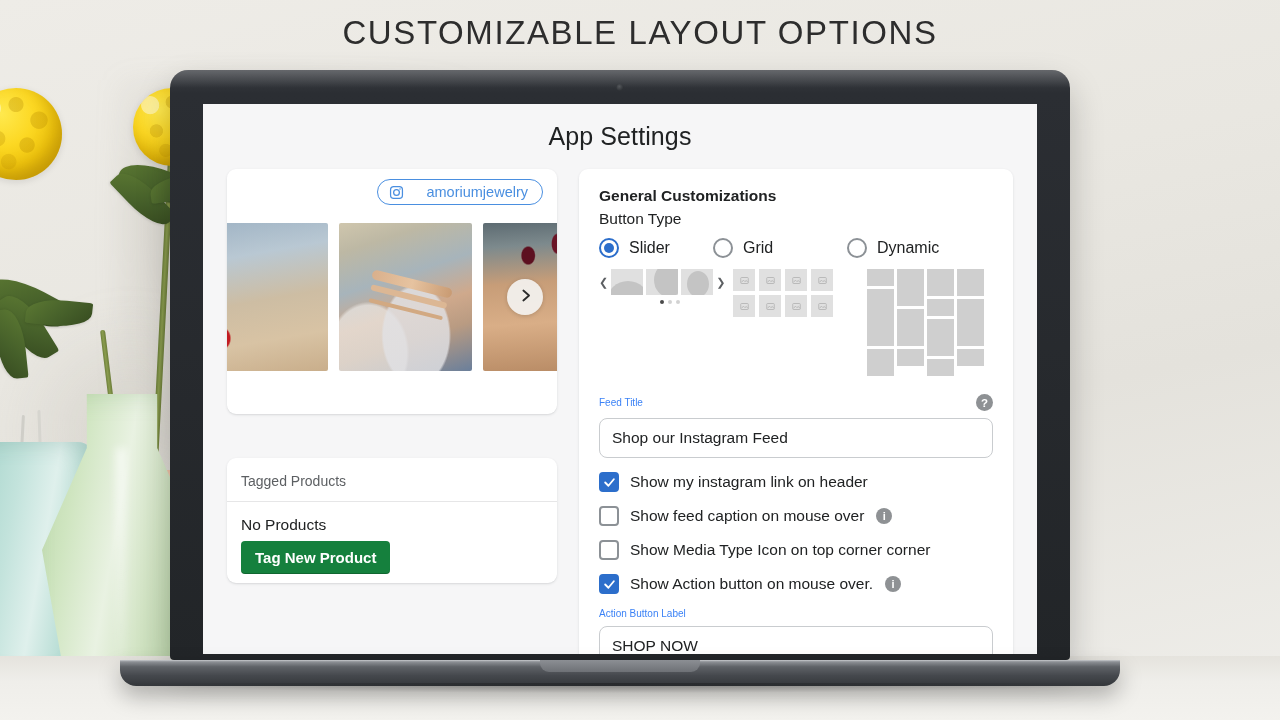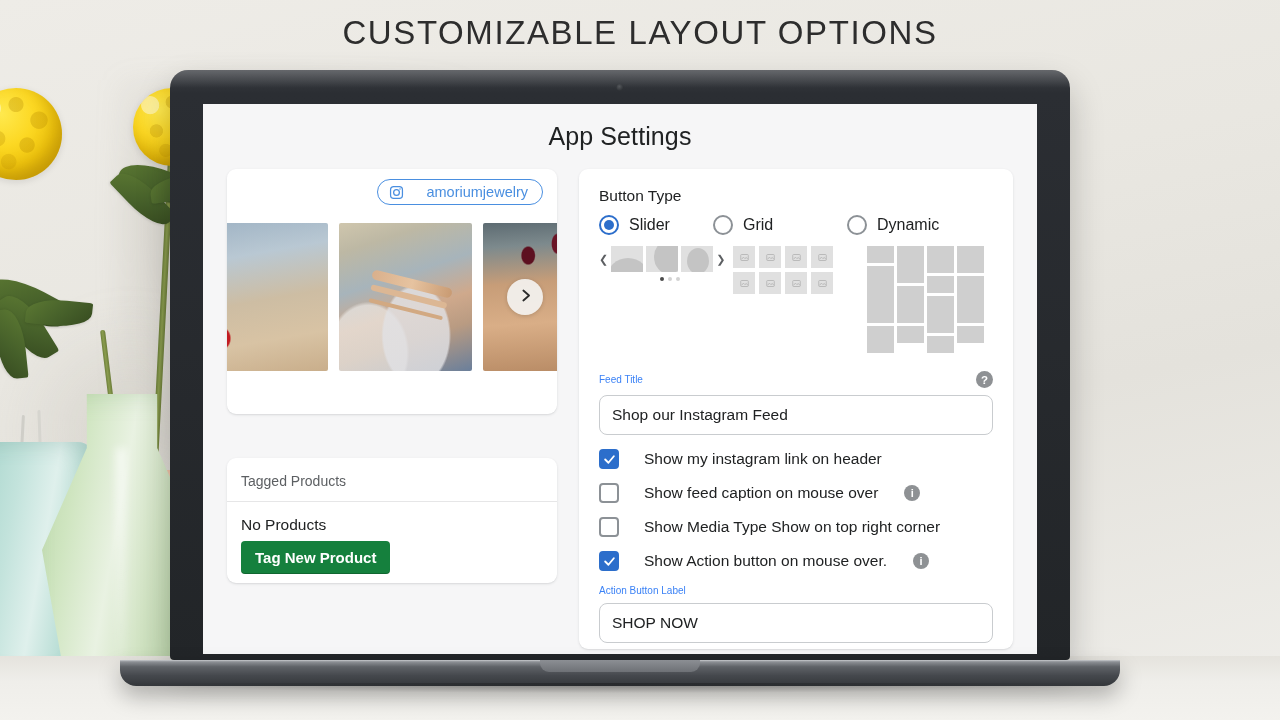--- a/index.html
+++ b/index.html
@@ -286,21 +286,21 @@
     display: flex; align-items: center; justify-content: center; cursor: pointer;
   }
   .text-input {
     width: 100%; margin-top: 7px;
     border: 1px solid #c9cccf; border-radius: 8px;
     padding: 10px 12px; font-size: 15.5px; color: #202223;
     background: #fff; font-family: "Liberation Sans", sans-serif;
   }
 
   .check-list { margin-top: 14px; }
-  .check-row { display: flex; align-items: center; gap: 25px; margin-bottom: 14px; cursor: pointer; }
+  .check-row { display: flex; align-items: center; gap: 11px; margin-bottom: 14px; cursor: pointer; }
   .cbox {
     width: 20px; height: 20px; border-radius: 4px; flex: 0 0 20px;
     border: 2px solid #8c9196; background: #fff;
     display: flex; align-items: center; justify-content: center;
   }
   .cbox.on { background: #2c6ecb; border-color: #2c6ecb; }
   .cbox.on svg { width: 13px; height: 13px; }
   .check-label { font-size: 15.5px; color: #202223; }
   .info-dot {
     width: 16px; height: 16px; border-radius: 50%; background: #8e9194;
@@ -393,20 +393,21 @@
                   <div class="no-products">No Products</div>
                   <button class="tag-btn">Tag New Product</button>
                 </div>
               </div>
 
             </div>
 
             <div class="right-col">
               <div class="card settings-card">
 
+                <div class="sec-title">General Customizations</div>
                 <div class="sub-label">Button Type</div>
 
                 <div class="radio-row">
                   <div class="radio-item r-slider">
                     <span class="radio-dot sel"></span>
                     <span class="radio-label">Slider</span>
                   </div>
                   <div class="radio-item r-grid">
                     <span class="radio-dot"></span>
                     <span class="radio-label">Grid</span>
@@ -533,21 +534,21 @@
                   </div>
 
                   <div class="check-row">
                     <span class="cbox"></span>
                     <span class="check-label">Show feed caption on mouse over</span>
                     <span class="info-dot">i</span>
                   </div>
 
                   <div class="check-row">
                     <span class="cbox"></span>
-                    <span class="check-label">Show Media Type Show on top right corner</span>
+                    <span class="check-label">Show Media Type Icon on top corner corner</span>
                   </div>
 
                   <div class="check-row">
                     <span class="cbox on">
                       <svg viewBox="0 0 24 24" fill="none" stroke="#fff" stroke-width="3.4" stroke-linecap="round" stroke-linejoin="round">
                           <polyline points="4 12 10 18 20 6"></polyline>
                         </svg>
                     </span>
                     <span class="check-label">Show Action button on mouse over.</span>
                     <span class="info-dot">i</span>

